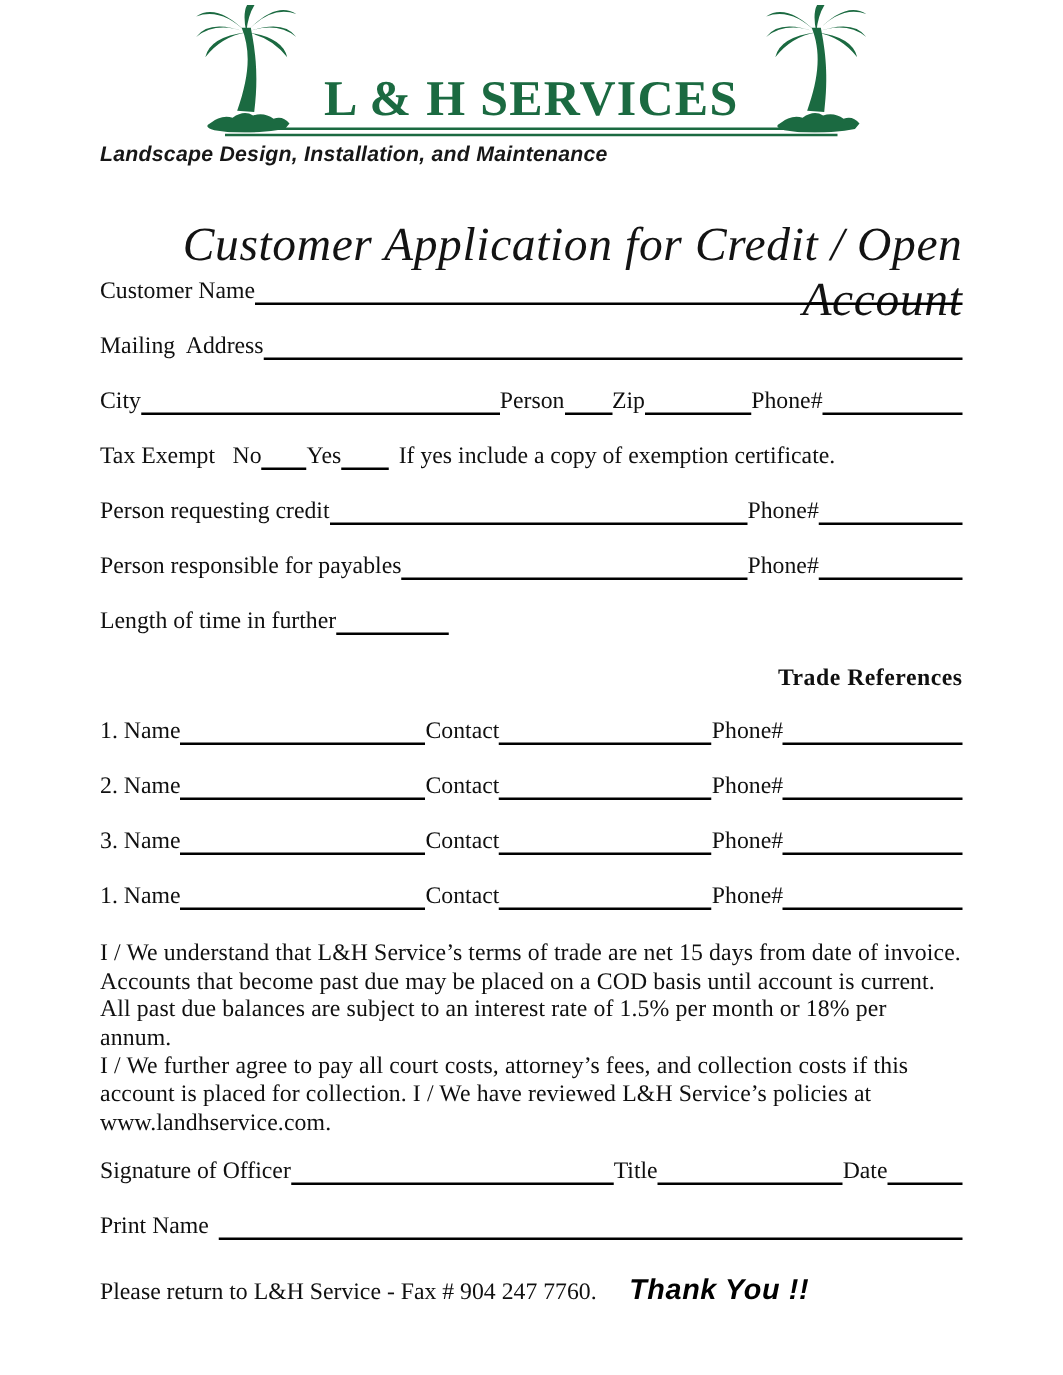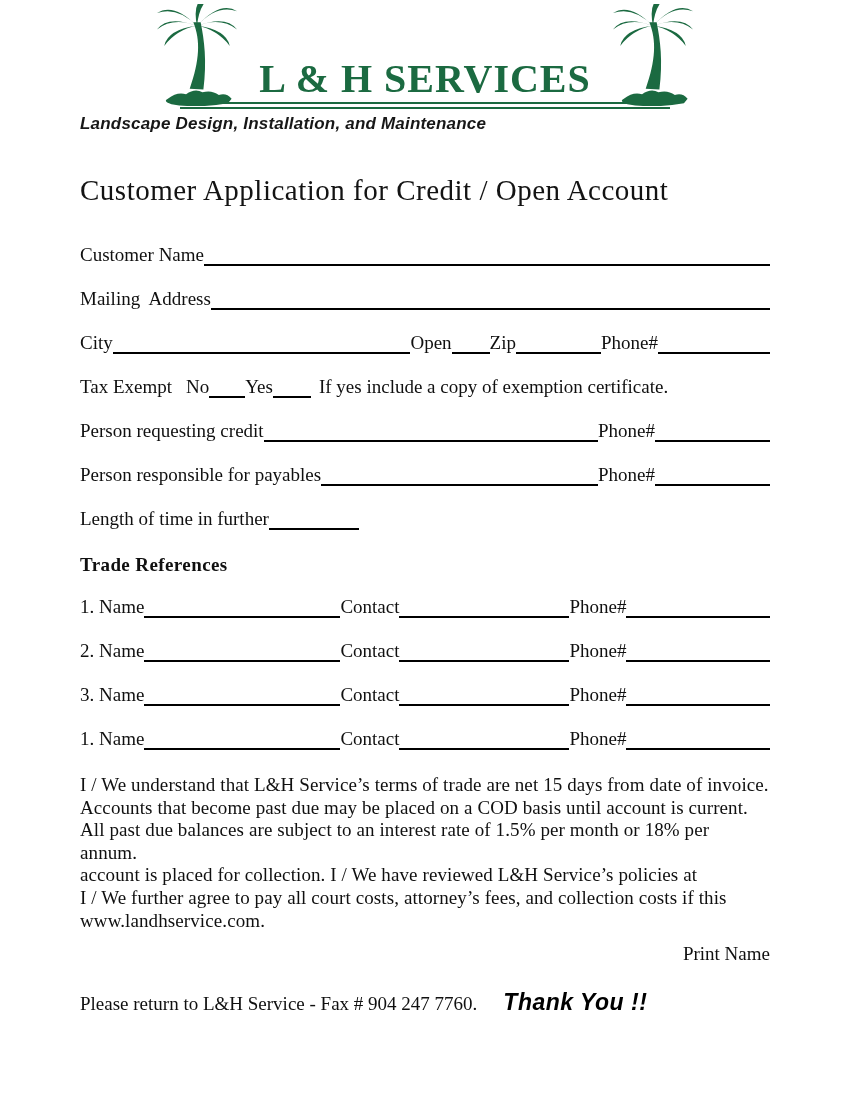--- a/index.html
+++ b/index.html
@@ -21,40 +21,40 @@
     width:490px; margin:-4px auto 0; height:3px;
     border-top:2.5px solid var(--green); border-bottom:2.5px solid var(--green);
   }
   .tagline {
     margin-top:5px;
     font-family:"Liberation Sans", sans-serif; font-weight:bold; font-style:italic;
     font-size:17px; color:#171717; letter-spacing:0.2px;
   }
   
   .doc-title {
-    margin-top:40px; text-align:left; 
-    font-size:29px; color:#131313; letter-spacing:0.5px; height:34px;
-  }
-  
-  .form { margin-top:38px; }
+    margin-top:40px; text-align:right; font-style:italic;
+    font-size:38px; color:#131313; letter-spacing:0.5px; height:34px;
+  }
+  
+  .form { margin-top:16px;text-align:right; }
   .frow { display:flex; align-items:flex-end; height:20px; margin-bottom:24px; white-space:pre; }
   .frow span.lbl { display:inline-block; }
   .line { border-bottom:2px solid #000; height:14px; display:inline-block; }
   .flex1 { flex:1 1 auto; }
   .w36 { width:36px; } .w38 { width:38px; } .w85 { width:85px; } .w90 { width:90px; }
   .w112 { width:112px; } .w115 { width:115px; }
   .w148 { width:148px; } .w60 { width:60px; } .w170 { width:170px; } .w196 { width:196px; }
   .sp14 { display:inline-block; width:14px; } .sp8 { display:inline-block; width:8px; }
   .note { margin-left:8px; }
   .fheading { font-weight:bold; height:20px; margin-bottom:24px; letter-spacing:0.4px; }
   
   .terms { margin-top:3px; line-height:22.6px; letter-spacing:0.1px; }
   
   .sig-row { margin-top:18px; }
-  .print-row { margin-top:11px;flex-direction:column; }
+  .print-row { margin-top:11px; }
   .footer { margin-top:26px; display:flex; align-items:baseline; gap:26px; }
   .thanks {
     font-family:"Liberation Sans", sans-serif; font-weight:bold; font-style:italic;
     font-size:23px; color:#000; letter-spacing:0.5px;
   }
 </style>
 </head>
 <body>
 
 <div class="page">
@@ -103,21 +103,21 @@
     </div>
 
     <div class="frow">
       <span class="lbl">Mailing  Address</span>
       <span class="line flex1"></span>
     </div>
 
     <div class="frow">
       <span class="lbl">City</span>
       <span class="line flex1"></span>
-      <span class="lbl">Open</span>
+      <span class="lbl">Person</span>
       <span class="line w38"></span>
       <span class="lbl">Zip</span>
       <span class="line w85"></span>
       <span class="lbl">Phone#</span>
       <span class="line w112"></span>
     </div>
 
     <div class="frow">
       <span class="lbl">Tax Exempt</span>
       <span class="sp14"></span>
@@ -188,25 +188,33 @@
       <span class="line w170"></span>
       <span class="lbl">Phone#</span>
       <span class="line flex1"></span>
     </div>
   </div>
 
   <div class="terms">
     <div>I / We understand that L&amp;H Service’s terms of trade are net 15 days from date of invoice.</div>
     <div>Accounts that become past due may be placed on a COD basis until account is current.</div>
     <div>All past due balances are subject to an interest rate of 1.5% per month or 18% per annum.</div>
+    <div>I / We further agree to pay all court costs, attorney’s fees, and collection costs if this</div>
     <div>account is placed for collection.  I / We have reviewed L&amp;H Service’s policies at</div>
-    <div>I / We further agree to pay all court costs, attorney’s fees, and collection costs if this</div>
     <div>www.landhservice.com.</div>
   </div>
 
+  <div class="frow sig-row">
+    <span class="lbl">Signature of Officer</span>
+    <span class="line flex1"></span>
+    <span class="lbl">Title</span>
+    <span class="line w148"></span>
+    <span class="lbl">Date</span>
+    <span class="line w60"></span>
+  </div>
 
   <div class="frow print-row">
     <span class="lbl">Print Name</span>
     <span class="sp8"></span>
     <span class="line flex1"></span>
   </div>
 
   <div class="footer">
     <span>Please return to L&amp;H Service - Fax # 904 247 7760.</span>
     <span class="thanks">Thank You !!</span>

